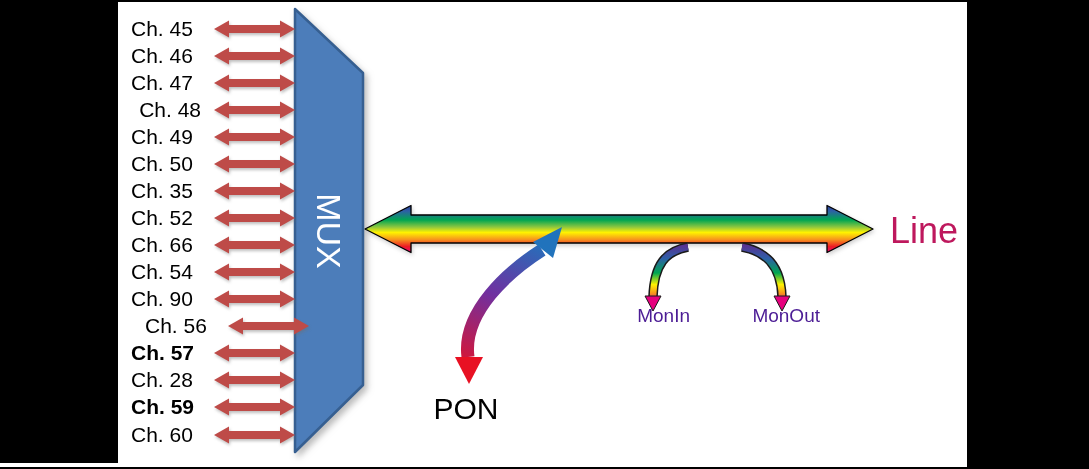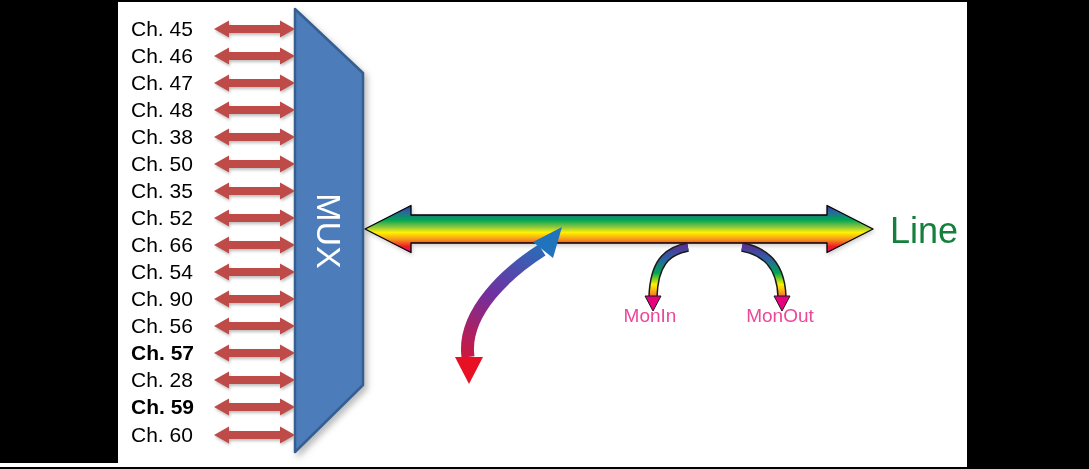--- a/index.html
+++ b/index.html
@@ -23,29 +23,29 @@
   .ch-arrow{position:absolute;left:213px;top:4px;width:83px;height:20px;
     filter:drop-shadow(1.5px 2.5px 1.5px rgba(110,110,110,0.45));}
 
   #mux-label{
     position:absolute;left:259px;top:211px;width:140px;height:40px;
     line-height:40px;text-align:center;font-size:34px;letter-spacing:0px;
     color:#fff;transform:rotate(90deg);
   }
   #line-label{
     position:absolute;left:890px;top:212px;width:80px;height:38px;
-    line-height:38px;font-size:36px;color:#15803d;
+    line-height:38px;font-size:36px;color:#be185d;
   }
   #pon-label{
     position:absolute;left:416px;top:392px;width:100px;height:34px;
     line-height:34px;text-align:center;font-size:30px;color:#000;
   }
   .mon-label{
     position:absolute;top:305px;height:22px;line-height:22px;
-    text-align:center;font-size:19px;color:#ec4899;
+    text-align:right;font-size:19px;color:#4c1d95;
   }
   #monin-label{left:610px;width:80px;}
   #monout-label{left:740px;width:80px;}
 
   #mux-shape{filter:drop-shadow(3px 4px 3px rgba(120,120,120,0.5));}
   #line-arrow{filter:drop-shadow(1px 2px 2px rgba(130,130,130,0.4));}
 </style>
 </head>
 <body>
 
@@ -113,28 +113,28 @@
         <svg class="ch-arrow" viewBox="0 0 83 20">
           <polygon points="1,10 16,1.5 16,6 67,6 67,1.5 82,10 67,18.5 67,14 16,14 16,18.5" fill="#BE4B48"></polygon>
         </svg>
       </div>
       <div class="ch-row" style="top: 68.64px;">
         <span class="ch-label">Ch. 47</span>
         <svg class="ch-arrow" viewBox="0 0 83 20">
           <polygon points="1,10 16,1.5 16,6 67,6 67,1.5 82,10 67,18.5 67,14 16,14 16,18.5" fill="#BE4B48"></polygon>
         </svg>
       </div>
-      <div class="ch-row" style="top: 95.71px;">
+      <div class="ch-row" style="top: 95.71px; text-align: right;">
         <span class="ch-label">Ch. 48</span>
         <svg class="ch-arrow" viewBox="0 0 83 20">
           <polygon points="1,10 16,1.5 16,6 67,6 67,1.5 82,10 67,18.5 67,14 16,14 16,18.5" fill="#BE4B48"></polygon>
         </svg>
       </div>
       <div class="ch-row" style="top: 122.78px;">
-        <span class="ch-label">Ch. 38</span>
+        <span class="ch-label">Ch. 49</span>
         <svg class="ch-arrow" viewBox="0 0 83 20">
           <polygon points="1,10 16,1.5 16,6 67,6 67,1.5 82,10 67,18.5 67,14 16,14 16,18.5" fill="#BE4B48"></polygon>
         </svg>
       </div>
       <div class="ch-row" style="top: 149.85px;">
         <span class="ch-label">Ch. 50</span>
         <svg class="ch-arrow" viewBox="0 0 83 20">
           <polygon points="1,10 16,1.5 16,6 67,6 67,1.5 82,10 67,18.5 67,14 16,14 16,18.5" fill="#BE4B48"></polygon>
         </svg>
       </div>
@@ -161,21 +161,21 @@
         <svg class="ch-arrow" viewBox="0 0 83 20">
           <polygon points="1,10 16,1.5 16,6 67,6 67,1.5 82,10 67,18.5 67,14 16,14 16,18.5" fill="#BE4B48"></polygon>
         </svg>
       </div>
       <div class="ch-row" style="top: 285.2px;">
         <span class="ch-label">Ch. 90</span>
         <svg class="ch-arrow" viewBox="0 0 83 20">
           <polygon points="1,10 16,1.5 16,6 67,6 67,1.5 82,10 67,18.5 67,14 16,14 16,18.5" fill="#BE4B48"></polygon>
         </svg>
       </div>
-      <div class="ch-row" style="top: 312.27px;">
+      <div class="ch-row" style="top: 312.27px; margin-left: 14px;">
         <span class="ch-label">Ch. 56</span>
         <svg class="ch-arrow" viewBox="0 0 83 20">
           <polygon points="1,10 16,1.5 16,6 67,6 67,1.5 82,10 67,18.5 67,14 16,14 16,18.5" fill="#BE4B48"></polygon>
         </svg>
       </div>
       <div class="ch-row" style="top: 339.34px; font-weight: bold;">
         <span class="ch-label">Ch. 57</span>
         <svg class="ch-arrow" viewBox="0 0 83 20">
           <polygon points="1,10 16,1.5 16,6 67,6 67,1.5 82,10 67,18.5 67,14 16,14 16,18.5" fill="#BE4B48"></polygon>
         </svg>
@@ -195,20 +195,21 @@
       <div class="ch-row" style="top: 420.55px;">
         <span class="ch-label">Ch. 60</span>
         <svg class="ch-arrow" viewBox="0 0 83 20">
           <polygon points="1,10 16,1.5 16,6 67,6 67,1.5 82,10 67,18.5 67,14 16,14 16,18.5" fill="#BE4B48"></polygon>
         </svg>
       </div>
     </div>
 
   <div id="mux-label">MUX</div>
   <div id="line-label">Line</div>
+  <div id="pon-label">PON</div>
   <div id="monin-label" class="mon-label">MonIn</div>
   <div id="monout-label" class="mon-label">MonOut</div>
 
   <div id="bar-top" class="blackbar"></div>
   <div id="bar-left" class="blackbar"></div>
   <div id="bar-right" class="blackbar"></div>
   <div id="bar-bottom" class="blackbar"></div>
 
 </div>
 

